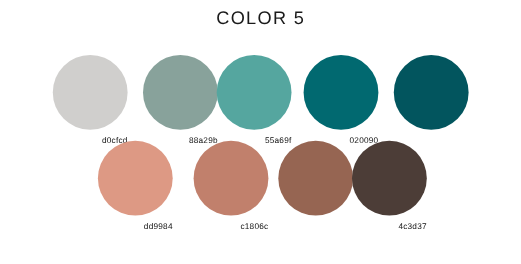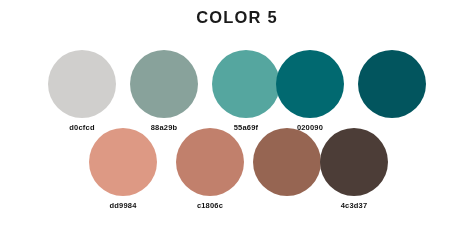--- a/index.html
+++ b/index.html
@@ -22,21 +22,21 @@
   }
   .header {
     position: absolute;
     top: 8px;
     left: 0;
     width: 474px;
     text-align: center;
   }
   .title {
     font-size: 16.5px;
-    font-weight: bold;
+    font-weight: normal;
     letter-spacing: 1.2px;
     color: #1a1a1a;
     line-height: 19px;
     font-family: "Liberation Sans", sans-serif;
   }
   .subtitle {
     font-size: 8px;
     font-weight: bold;
     letter-spacing: 1.1px;
     color: #1a1a1a;
@@ -50,23 +50,23 @@
   }
   .swatch .dot {
     width: 68px;
     height: 68px;
     border-radius: 50%;
     display: block;
   }
   .swatch .hexlabel {
     display: block;
     width: 68px;
-    text-align: center;
+    text-align: right;
     font-size: 7.5px;
-    font-weight: bold;
+    font-weight: normal;
     letter-spacing: 0.2px;
     color: #111111;
     margin-top: 5px;
     font-family: "Liberation Sans", sans-serif;
   }
   .row-top .swatch { top: 50px; }
   .row-bottom .swatch { top: 128px; }
 </style>
 </head>
 <body style="background-color: rgb(255, 255, 255);">
@@ -79,21 +79,21 @@
 
   <div class="row-top">
     <div class="swatch" style="left:48px;">
       <span class="dot" style="background-color: rgb(208, 207, 205);"></span>
       <span class="hexlabel">d0cfcd</span>
     </div>
     <div class="swatch" style="left:130px;">
       <span class="dot" style="background-color: rgb(136, 162, 155);"></span>
       <span class="hexlabel">88a29b</span>
     </div>
-    <div class="swatch" style="left:212px;">
+    <div class="swatch" style="left:197px;">
       <span class="dot" style="background-color: rgb(85, 166, 159);"></span>
       <span class="hexlabel">55a69f</span>
     </div>
     <div class="swatch" style="left:276px;">
       <span class="dot" style="background-color: rgb(1, 105, 112);"></span>
       <span class="hexlabel">020090</span>
     </div>
     <div class="swatch" style="left:358px;">
       <span class="dot" style="background-color: rgb(2, 85, 94);"></span>
     </div>

